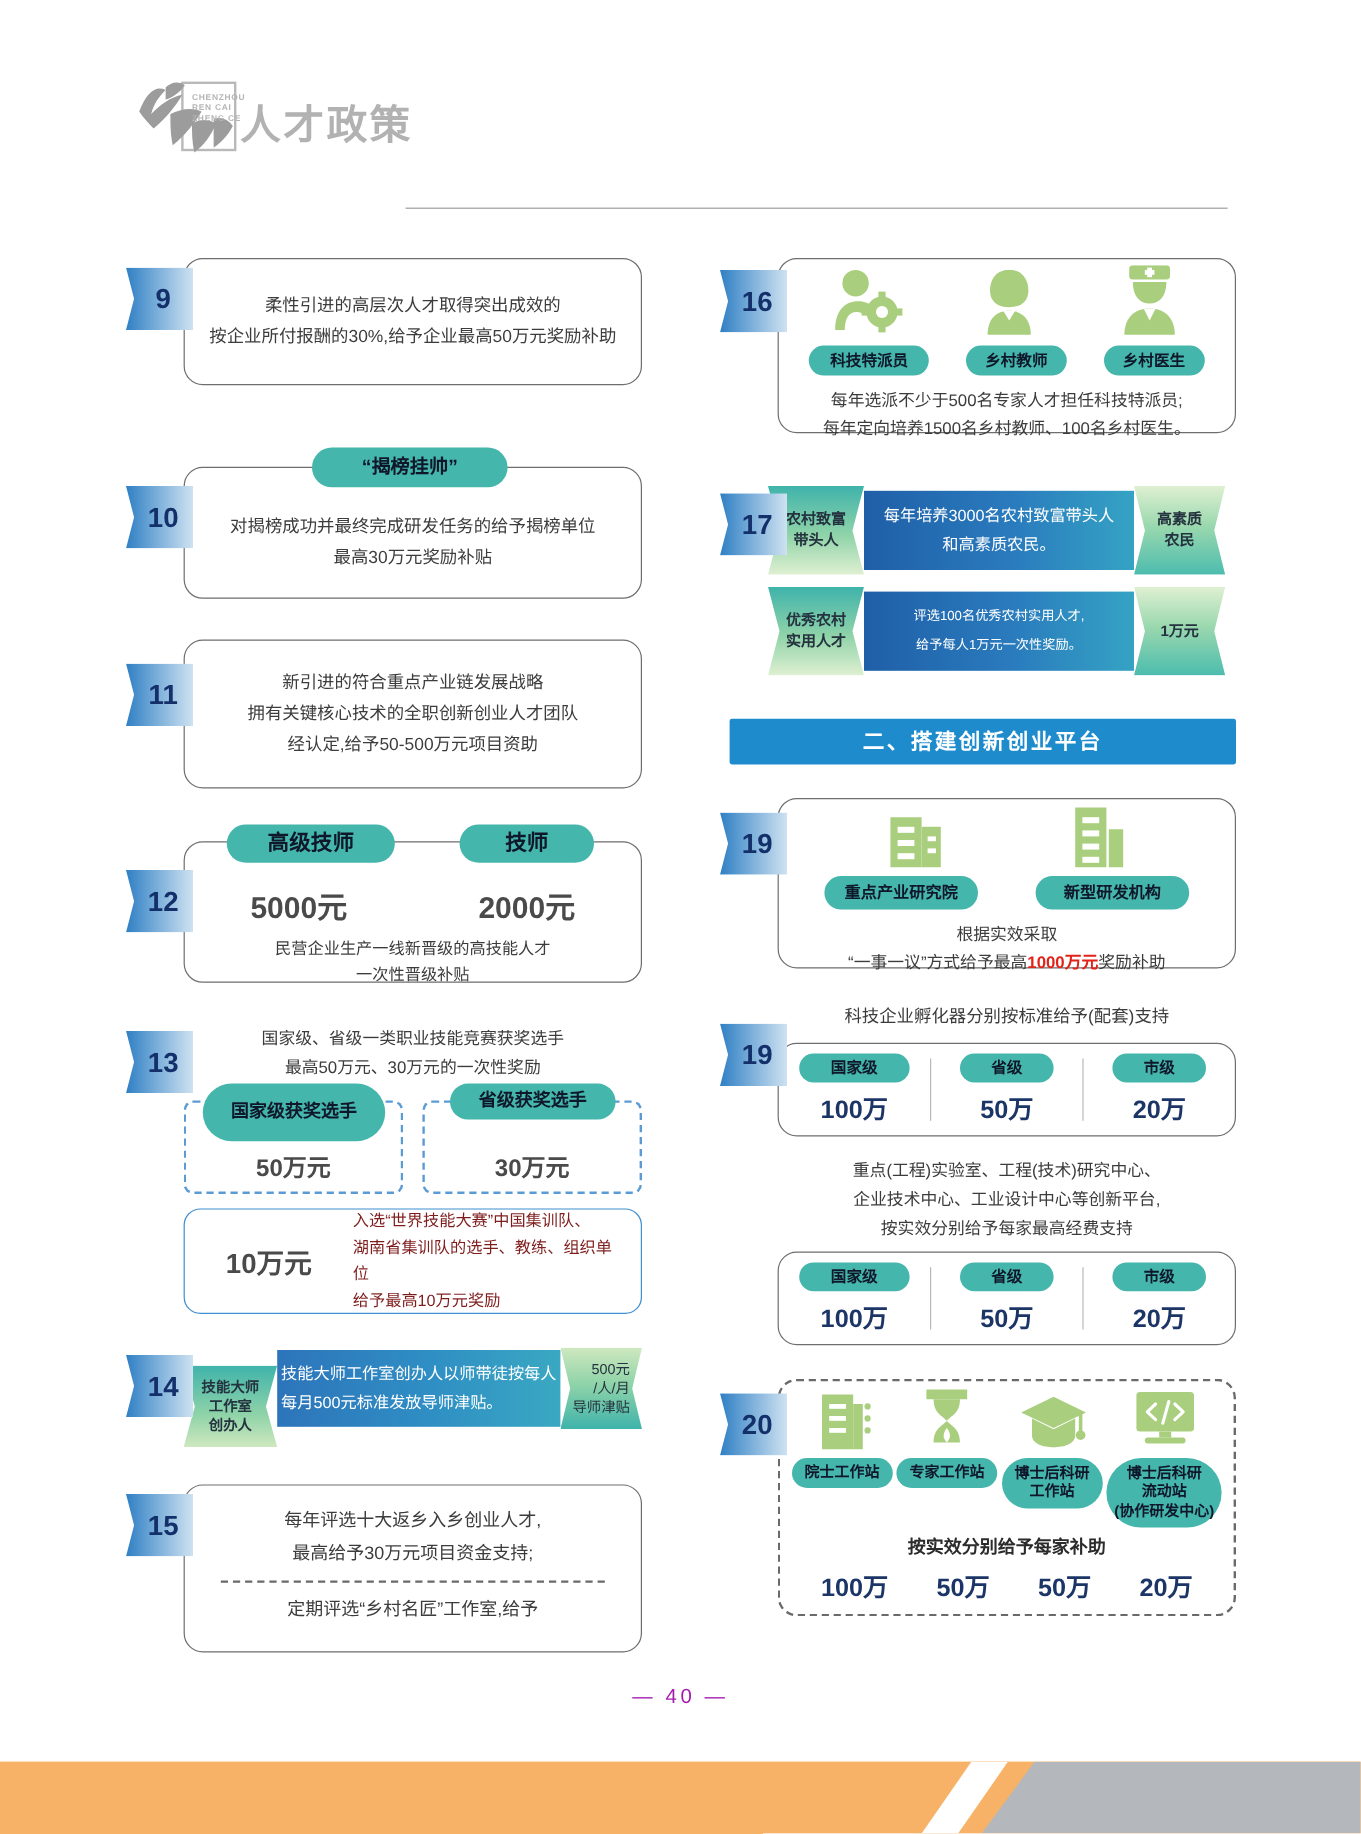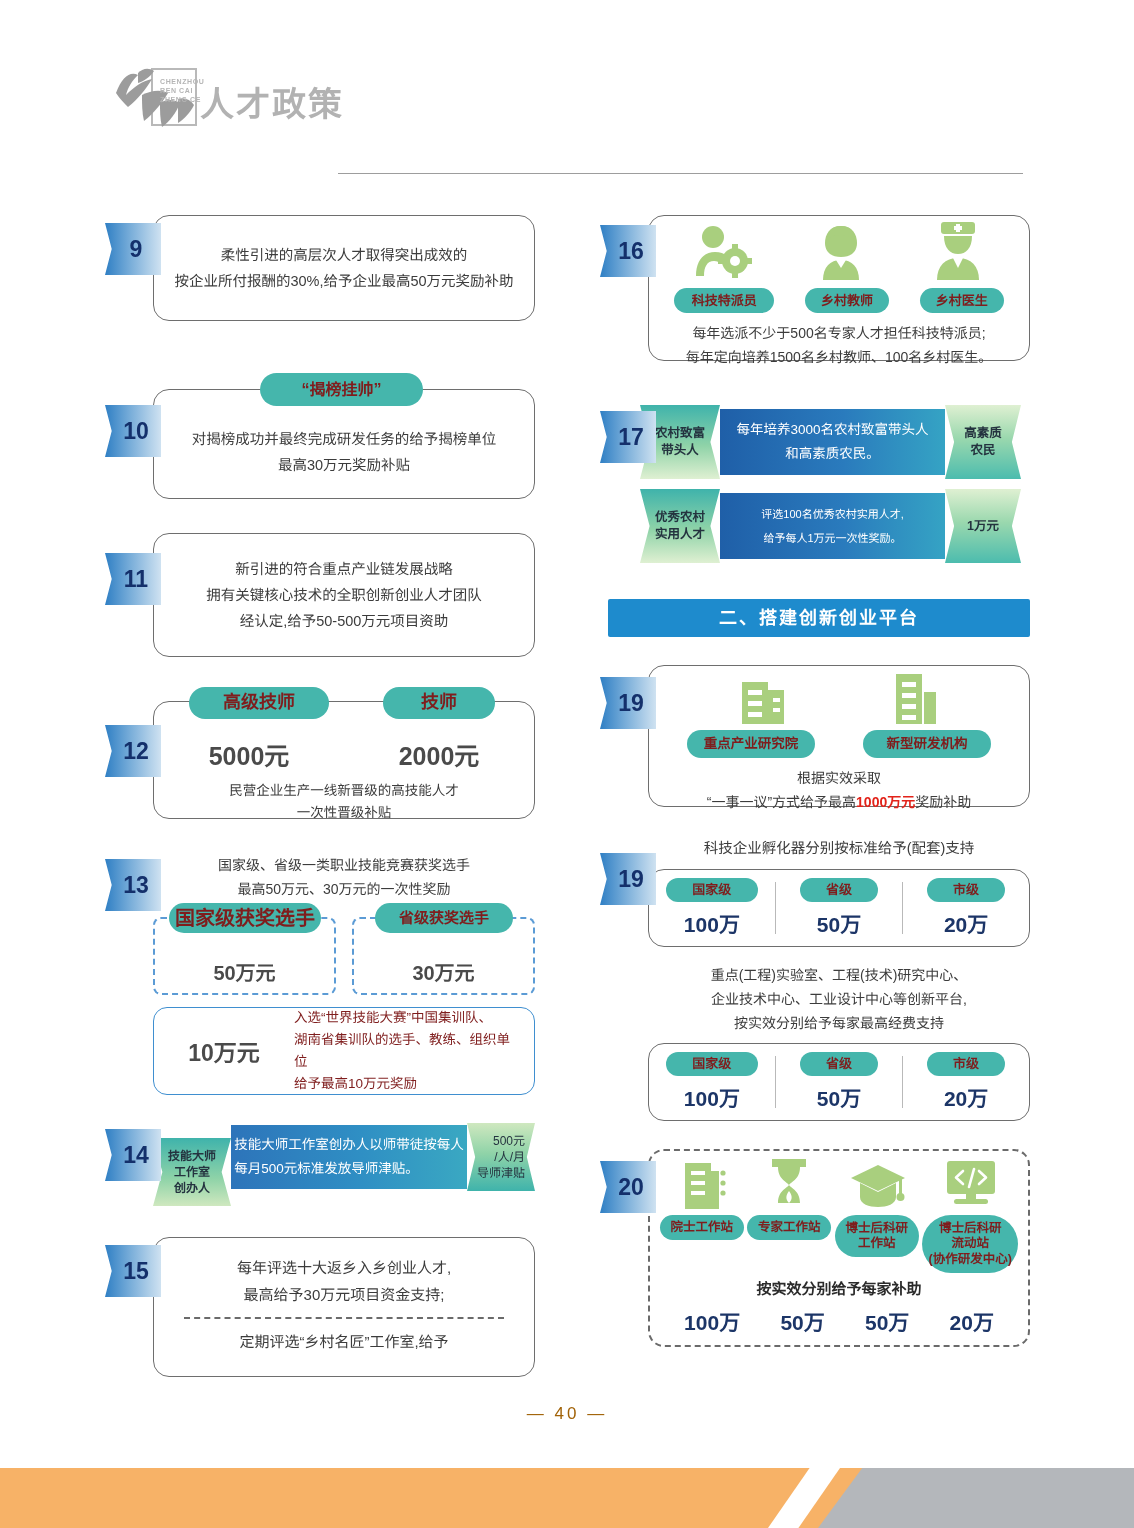--- a/index.html
+++ b/index.html
@@ -53,40 +53,40 @@
     box-sizing:border-box;position:relative;
   }
   .card-text{
     text-align:center;font-size:14.5px;line-height:26px;color:#3c3c3c;
     font-weight:500;
   }
 
   
   .pill{
     display:inline-flex;align-items:center;justify-content:center;
-    background:#45b6ac;color:#7f1d1d;border-radius:999px;
+    background:#45b6ac;color:#0f172a;border-radius:999px;
     font-weight:700;text-align:center;line-height:1.22;
   }
 
   .sec-title{
     background:#1e8bcd;color:#fff;text-align:center;font-weight:700;
     font-size:18px;letter-spacing:2px;border-radius:2px;
   }
 
   .num-navy{color:#1c3567;font-weight:700;}
   .num-gray{color:#4a4a4a;font-weight:700;}
   .red{color:#e2231a;font-weight:700;}
 
   .divider-v{width:1.4px;background:#b9b9b9;}
   .dash-h{border-top:2px dashed #6a6a6a;}
 
   
   .page-num{
     position:absolute;left:0;top:1404px;width:1134px;text-align:center;
-    font-size:17px;color:#a16207;letter-spacing:3px;font-weight:500;
+    font-size:17px;color:#a21caf;letter-spacing:3px;font-weight:500;
   }
   .band-orange{
     position:absolute;left:0;top:1468px;width:1134px;height:60px;background:#f7b267;
   }
   .band-gray{
     position:absolute;left:818px;top:1468px;width:316px;height:60px;background:#b4b7bb;
     -webkit-clip-path:polygon(14% 0,100% 0,100% 100%,0 100%);
     clip-path:polygon(14% 0,100% 0,100% 100%,0 100%);
   }
   .band-notch{
@@ -187,21 +187,21 @@
         <span>13</span>
       </div>
       <div class="card-text" style="position:absolute;left:48px;top:0;width:382px;font-size:14px;line-height:24px;">
         <div>国家级、省级一类职业技能竞赛获奖选手</div>
         <div>最高50万元、30万元的一次性奖励</div>
       </div>
 
       <div style="position:absolute;left:48px;top:64px;width:183px;height:78px;border:2px dashed #5b9bd5;border-radius:8px;box-sizing:border-box;">
         <div class="num-gray" style="text-align:center;font-size:20px;margin-top:38px;">50万元</div>
       </div>
-      <div class="pill" style="position:absolute;left:64px;top:50px;width:152px;height:30px;font-size:20px;z-index:5;">国家级获奖选手</div>
+      <div class="pill" style="position:absolute;left:64px;top:50px;width:152px;height:48px;font-size:15px;z-index:5;">国家级获奖选手</div>
 
       <div style="position:absolute;left:247px;top:64px;width:183px;height:78px;border:2px dashed #5b9bd5;border-radius:8px;box-sizing:border-box;">
         <div class="num-gray" style="text-align:center;font-size:20px;margin-top:38px;">30万元</div>
       </div>
       <div class="pill" style="position:absolute;left:270px;top:50px;width:138px;height:30px;font-size:15px;z-index:5;">省级获奖选手</div>
 
       <div style="position:absolute;left:48px;top:154px;width:382px;height:88px;border:1.6px solid #3f8fd0;border-radius:14px;box-sizing:border-box;display:flex;align-items:center;">
         <div class="num-gray" style="width:140px;text-align:center;font-size:23px;">10万元</div>
         <div style="flex:1;padding-right:18px;font-size:13.5px;line-height:22px;color:#7f1d1d;font-weight:500;">
           <div>入选“世界技能大赛”中国集训队、</div>

